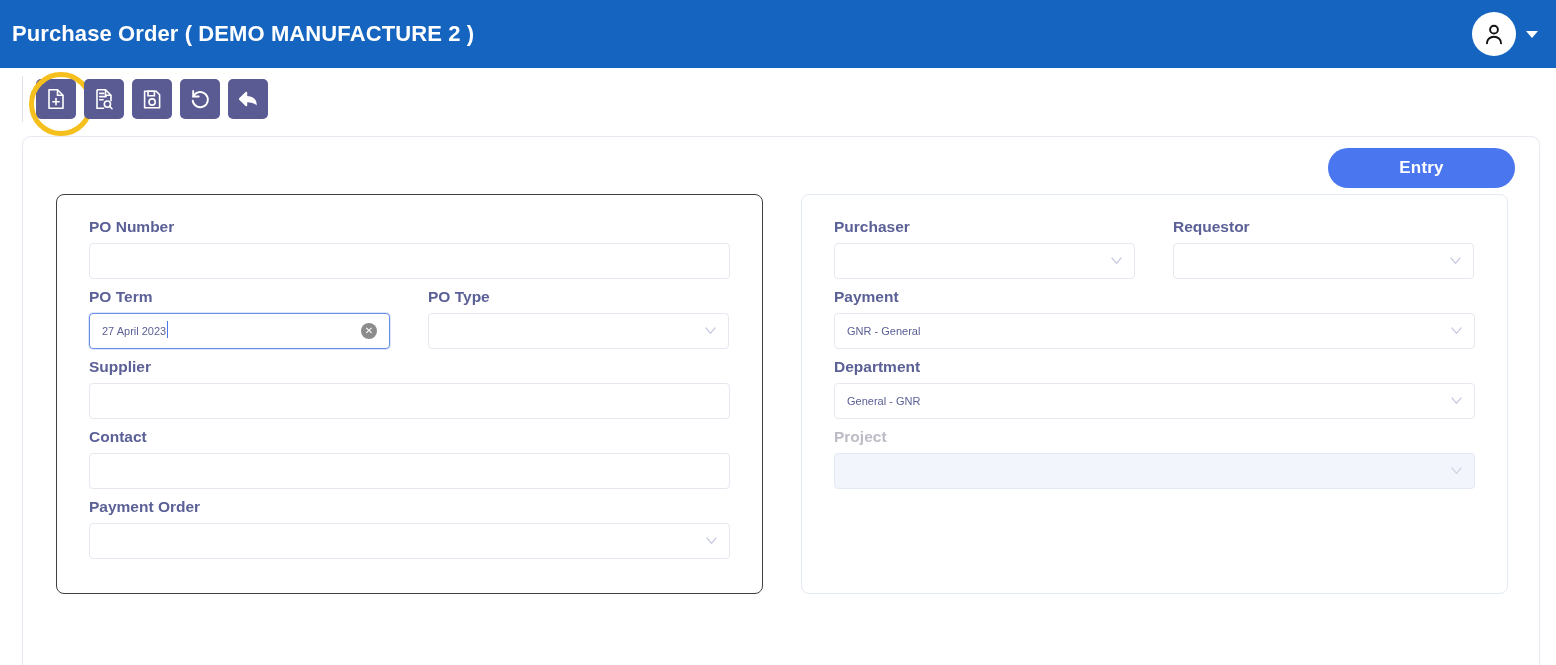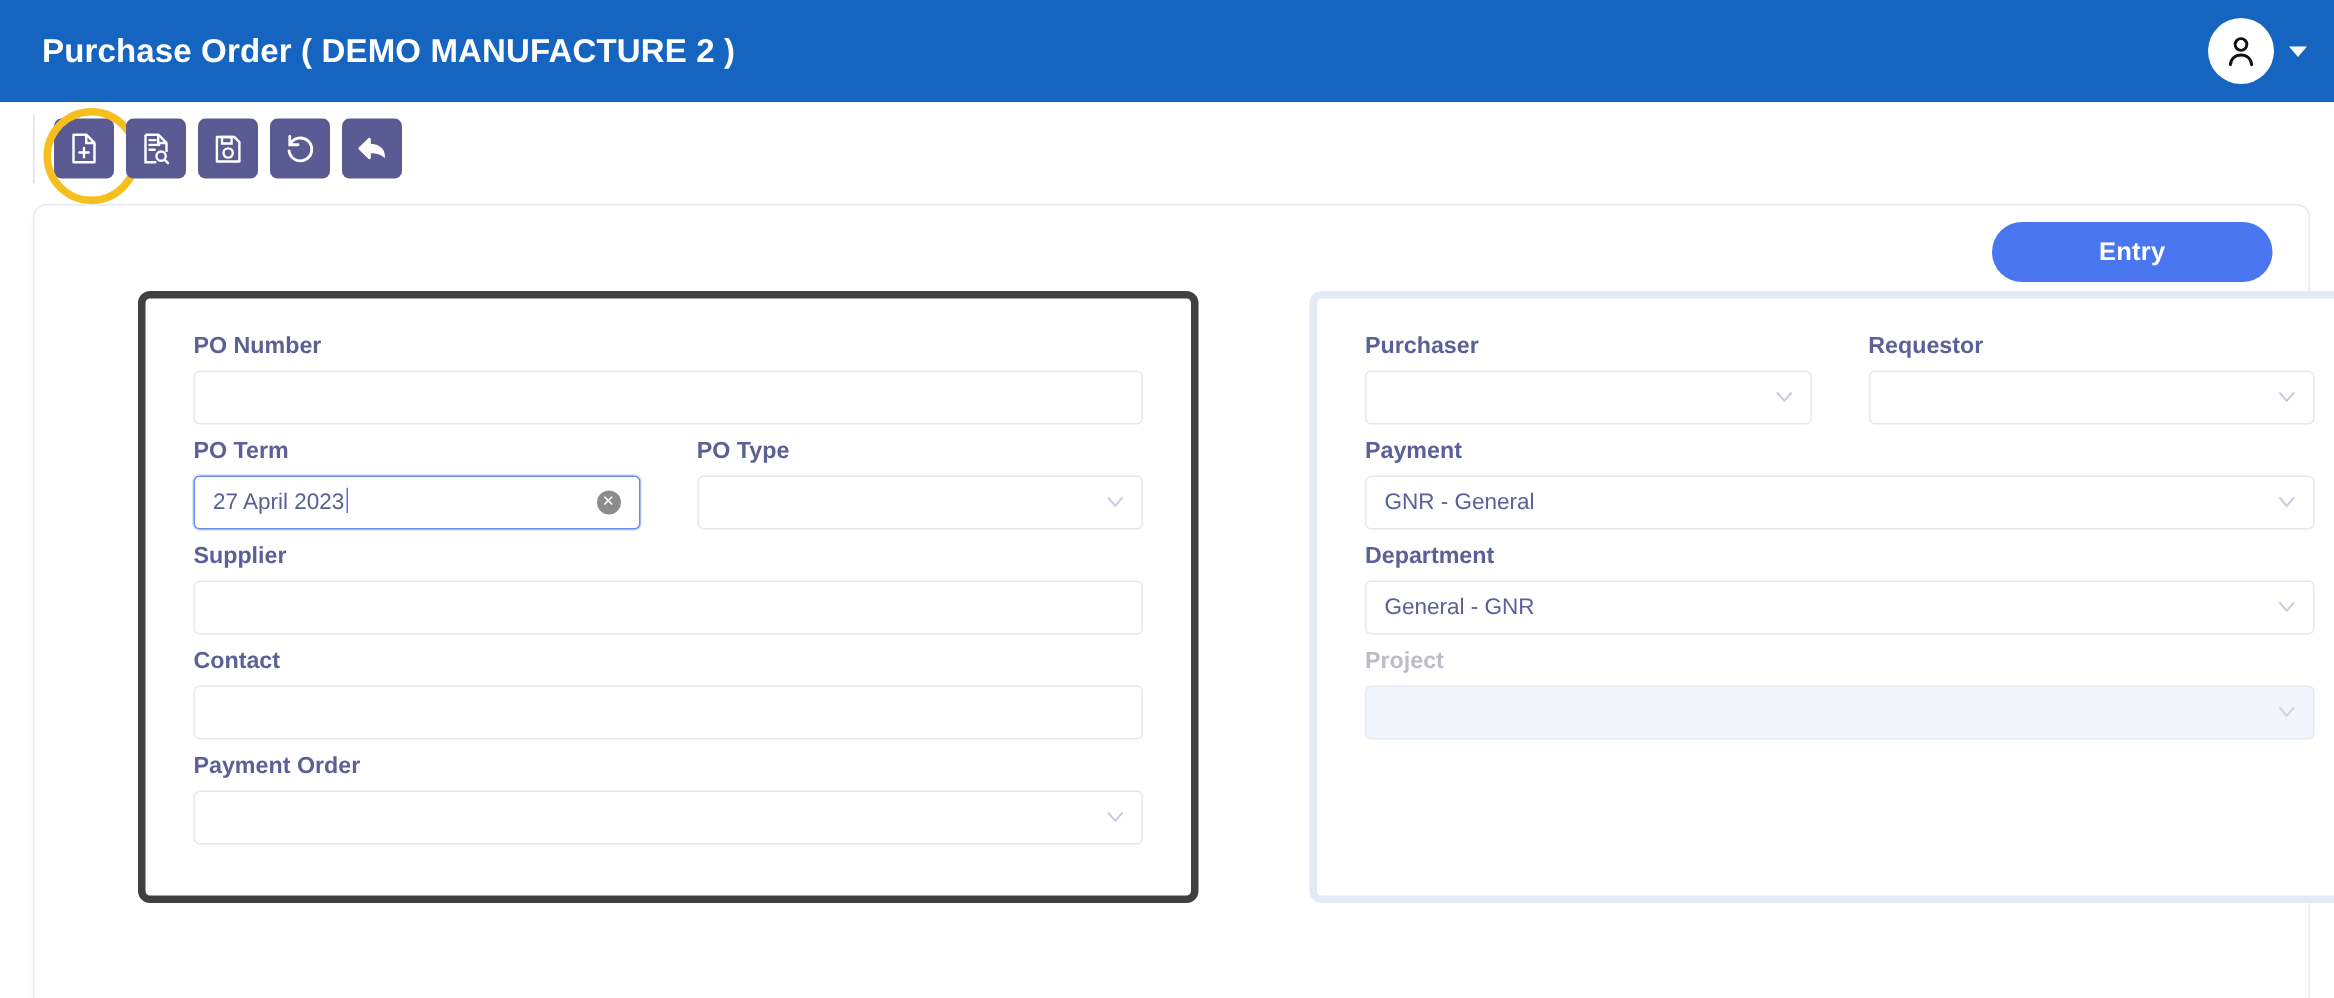--- a/index.html
+++ b/index.html
@@ -15,21 +15,21 @@
   
   .app-header {
     position: absolute;
     left: 0; top: 0;
     width: 1556px;
     height: 68px;
     background: #1565c0;
     display: flex;
     align-items: center;
     justify-content: space-between;
-    padding: 0 18px 0 28px;
+    padding: 0 18px 0 12px;
   }
   .app-title {
     color: #ffffff;
     font-size: 22px;
     font-weight: bold;
     letter-spacing: 0.1px;
     white-space: nowrap;
   }
   .header-right {
     display: flex;
@@ -128,24 +128,23 @@
   .panels {
     position: absolute;
     left: 33px; top: 57px;
     width: 1452px;
     display: flex;
     gap: 38px;
   }
   .panel {
     width: 707px;
     background: #ffffff;
-    border: 5px solid #404040;
+    border: 1px solid #404040;
     border-radius: 8px;
     padding: 22px 32px 26px 32px;
-    margin-left: 36px;
   }
   .panel.right { border-color: #e4eaf4; }
 
   .field-row {
     display: flex;
     gap: 38px;
   }
   .field { margin-bottom: 8px; }
   .field.full { width: 100%; }
   .field.half { width: 301px; }
@@ -182,21 +181,21 @@
   .control.disabled {
     background: #f2f5fb;
     border-color: #e4eaf4;
     cursor: not-allowed;
   }
   .control-value {
     flex: 1;
     overflow: hidden;
     white-space: nowrap;
     color: #5b6096;
-    font-size: 15px;
+    font-size: 11px;
     line-height: 20px;
   }
   .text-caret {
     display: inline-block;
     width: 1px;
     height: 17px;
     background: #4a77ef;
     vertical-align: -3px;
     margin-left: 1px;
   }

